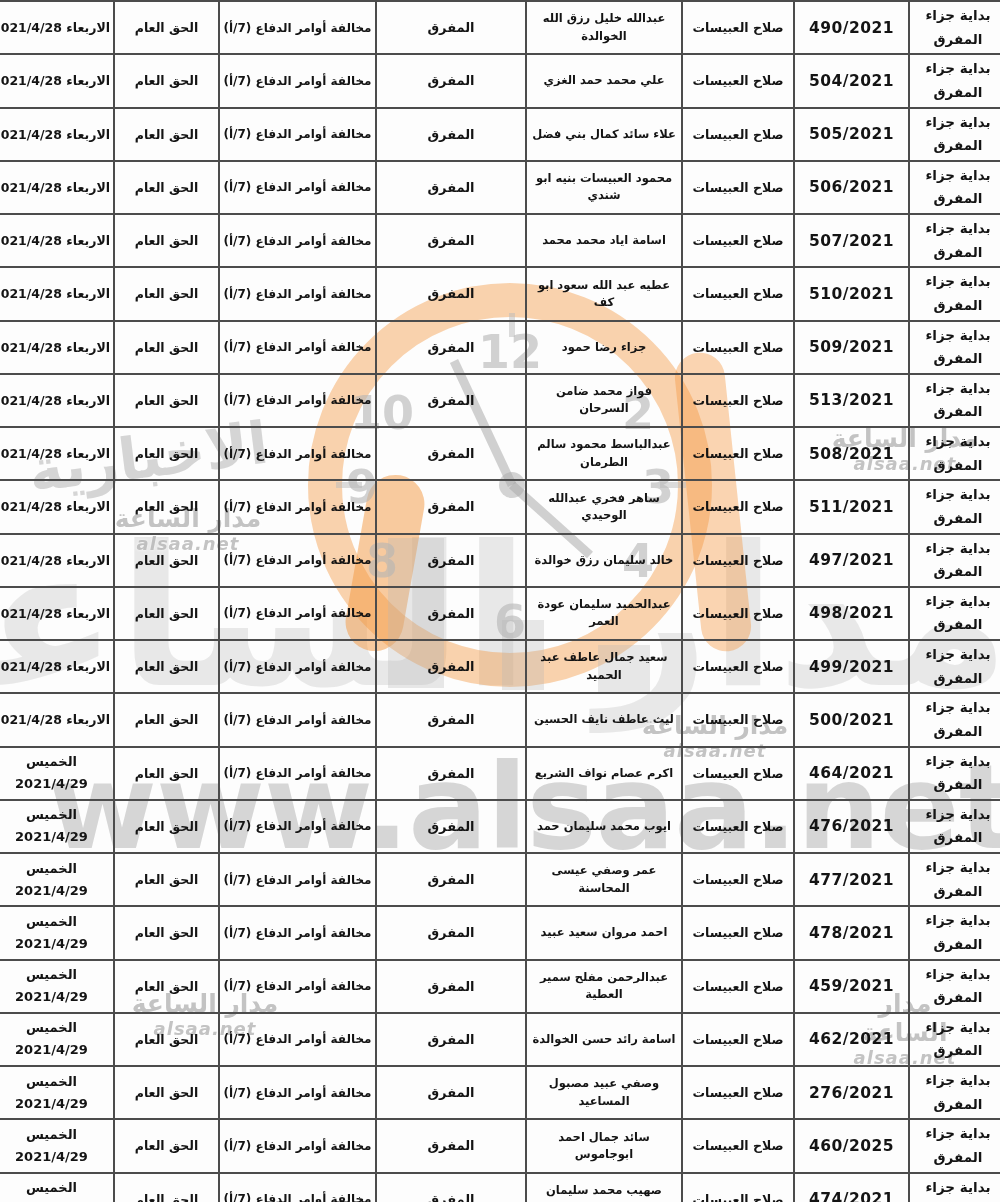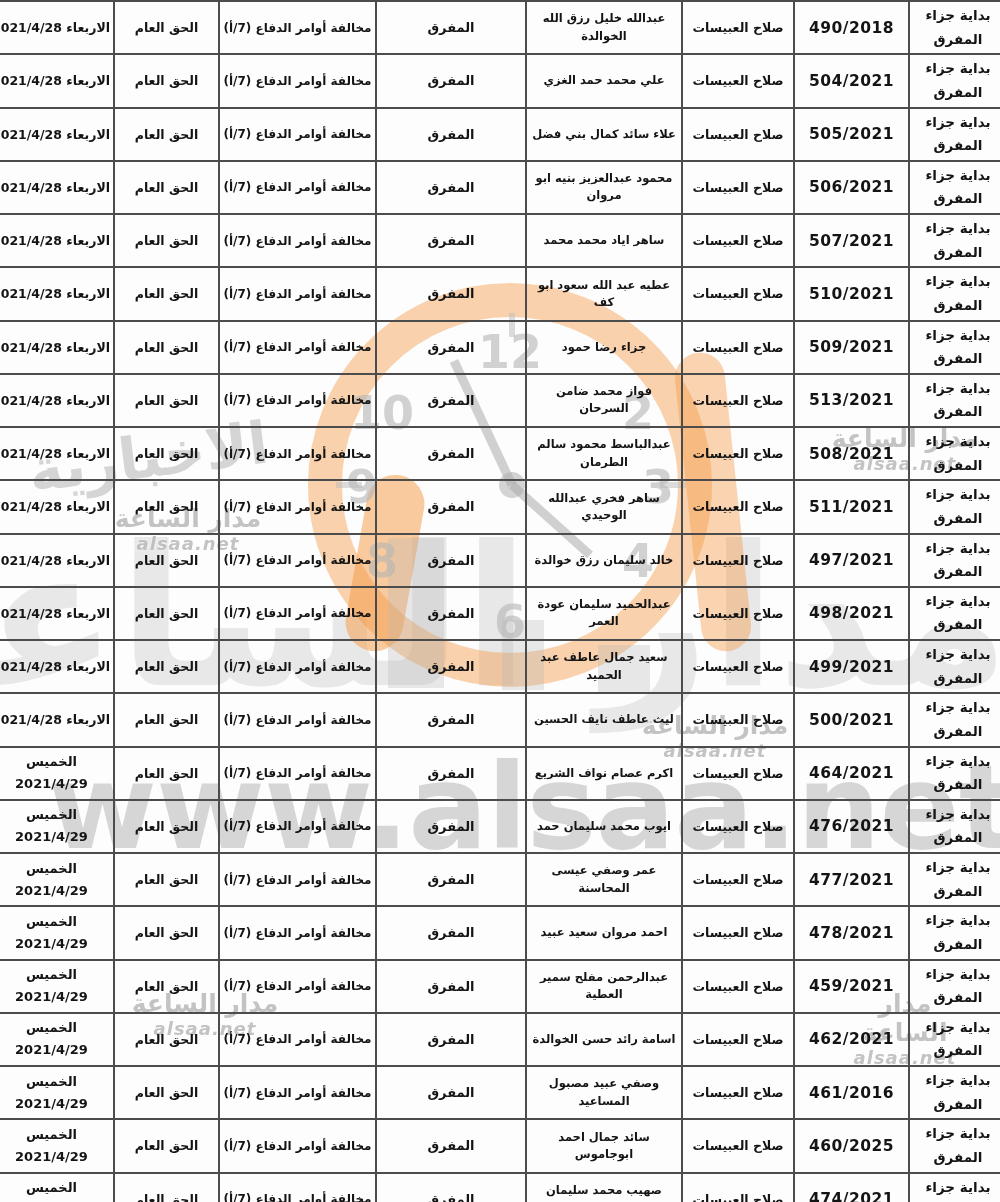--- a/index.html
+++ b/index.html
@@ -133,21 +133,21 @@
     <col style="width:156px">
     <col style="width:150px">
     <col style="width:157px">
     <col style="width:105px">
     <col style="width:125px">
   </colgroup>
   <tbody id="sched-body">
       <tr class="r-first">
         <td class="c-court">بداية جزاء
 المفرق</td>
-        <td class="c-case">490/2018</td>
+        <td class="c-case">490/2021</td>
         <td class="c-judge">صلاح العبيسات</td>
         <td class="c-name">عبدالله خليل رزق الله الخوالدة</td>
         <td class="c-city">المفرق</td>
         <td class="c-charge">مخالفة أوامر الدفاع (7/أ)</td>
         <td class="c-plaintiff">الحق العام</td>
         <td class="c-date wed">الاربعاء 2021/4/28</td>
       </tr>
       <tr class="r-norm">
         <td class="c-court">بداية جزاء
 المفرق</td>
@@ -168,32 +168,32 @@
         <td class="c-city">المفرق</td>
         <td class="c-charge">مخالفة أوامر الدفاع (7/أ)</td>
         <td class="c-plaintiff">الحق العام</td>
         <td class="c-date wed">الاربعاء 2021/4/28</td>
       </tr>
       <tr class="r-norm">
         <td class="c-court">بداية جزاء
 المفرق</td>
         <td class="c-case">506/2021</td>
         <td class="c-judge">صلاح العبيسات</td>
-        <td class="c-name">محمود عبدالعزيز بنيه ابو مروان</td>
+        <td class="c-name">محمود العبيسات بنيه ابو شندي</td>
         <td class="c-city">المفرق</td>
         <td class="c-charge">مخالفة أوامر الدفاع (7/أ)</td>
         <td class="c-plaintiff">الحق العام</td>
         <td class="c-date wed">الاربعاء 2021/4/28</td>
       </tr>
       <tr class="r-norm">
         <td class="c-court">بداية جزاء
 المفرق</td>
         <td class="c-case">507/2021</td>
         <td class="c-judge">صلاح العبيسات</td>
-        <td class="c-name">ساهر اياد محمد محمد</td>
+        <td class="c-name">اسامة اياد محمد محمد</td>
         <td class="c-city">المفرق</td>
         <td class="c-charge">مخالفة أوامر الدفاع (7/أ)</td>
         <td class="c-plaintiff">الحق العام</td>
         <td class="c-date wed">الاربعاء 2021/4/28</td>
       </tr>
       <tr class="r-norm">
         <td class="c-court">بداية جزاء
 المفرق</td>
         <td class="c-case">510/2021</td>
         <td class="c-judge">صلاح العبيسات</td>
@@ -359,21 +359,21 @@
         <td class="c-name">اسامة رائد حسن الخوالدة</td>
         <td class="c-city">المفرق</td>
         <td class="c-charge">مخالفة أوامر الدفاع (7/أ)</td>
         <td class="c-plaintiff">الحق العام</td>
         <td class="c-date thu">الخميس
 2021/4/29</td>
       </tr>
       <tr class="r-norm">
         <td class="c-court">بداية جزاء
 المفرق</td>
-        <td class="c-case">461/2016</td>
+        <td class="c-case">276/2021</td>
         <td class="c-judge">صلاح العبيسات</td>
         <td class="c-name">وصفي عبيد مصبول المساعيد</td>
         <td class="c-city">المفرق</td>
         <td class="c-charge">مخالفة أوامر الدفاع (7/أ)</td>
         <td class="c-plaintiff">الحق العام</td>
         <td class="c-date thu">الخميس
 2021/4/29</td>
       </tr>
       <tr class="r-norm">
         <td class="c-court">بداية جزاء

